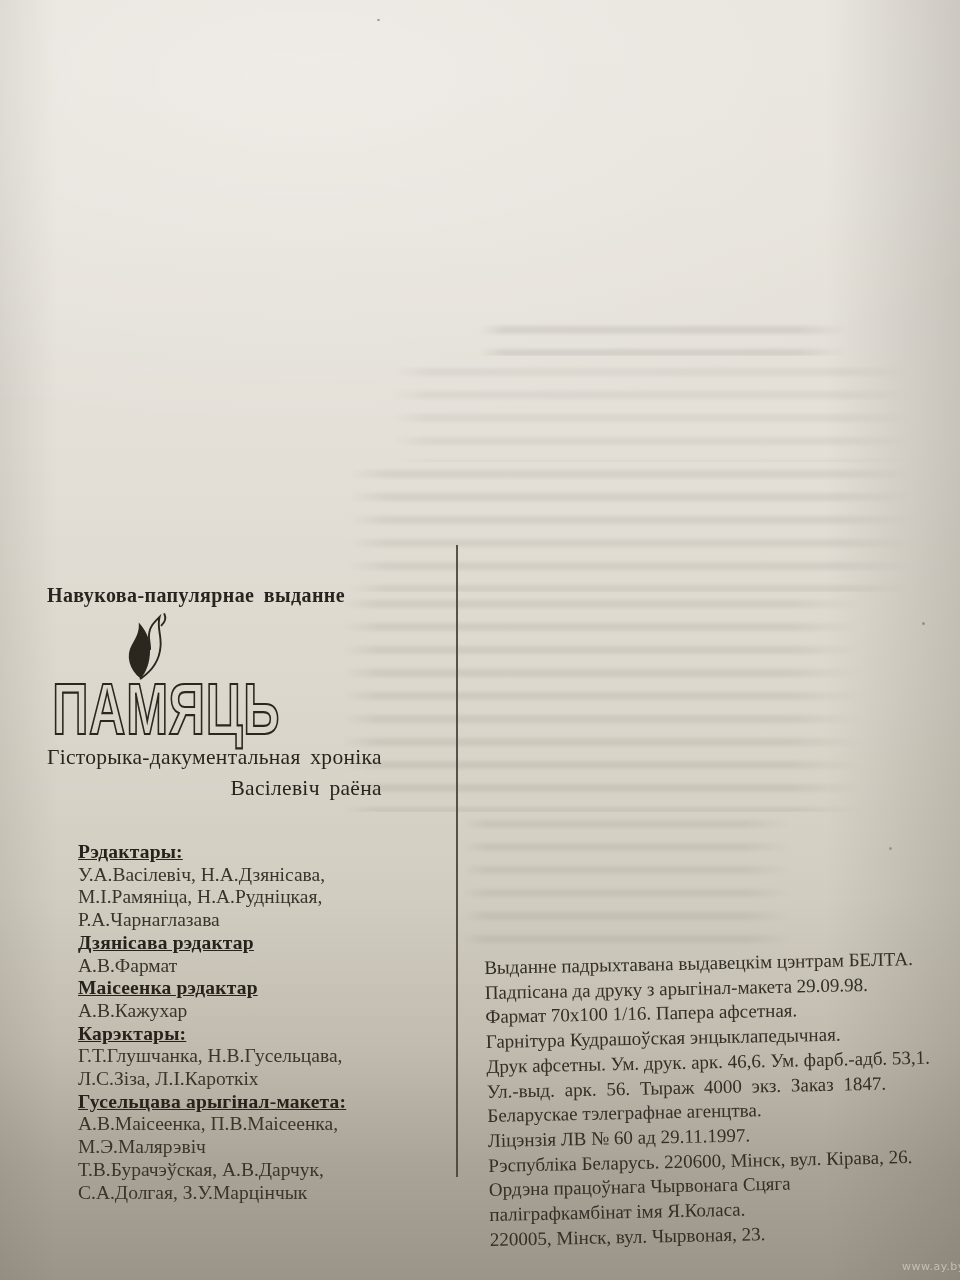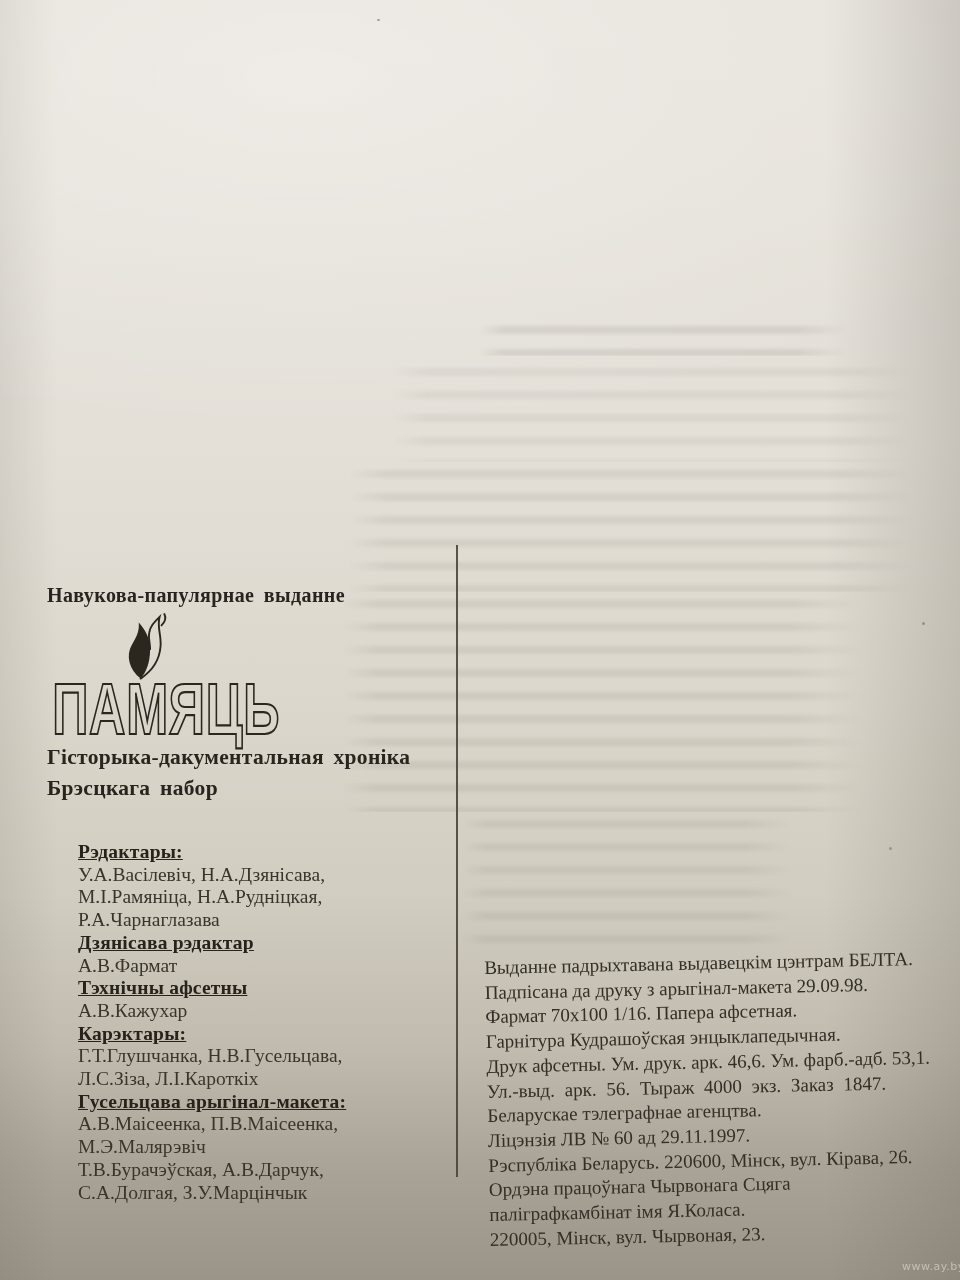--- a/index.html
+++ b/index.html
@@ -45,22 +45,22 @@
   .logo text{
     font-family:"Liberation Sans", sans-serif;
     font-weight:700;font-size:72px;letter-spacing:1px;
     fill:none;stroke:#2b261e;stroke-width:2.2px;
   }
   .logo .flame-stroke{fill:none;stroke:#2b261e;stroke-width:2px;stroke-linecap:round;}
   .logo .flame-fill{fill:#2b261e;}
 
   .title{
     position:absolute;left:47px;top:742px;
-    font-weight:700;font-size:21.5px;line-height:31px;color:#29241d;
-    letter-spacing:.3px;word-spacing:4px;white-space:nowrap;
+    font-weight:400;font-size:21.5px;line-height:31px;color:#29241d;
+    letter-spacing:.3px;word-spacing:4px;white-space:nowrap;text-align:right;
   }
 
   .credits{
     position:absolute;left:78px;top:841px;
     font-size:19.5px;line-height:22.7px;color:#3a352c;white-space:nowrap;
   }
   .credits .role{font-weight:700;color:#27221b;letter-spacing:.2px;text-decoration:underline;}
 
   .imprint{
     position:absolute;left:484px;top:956px;width:470px;
@@ -103,31 +103,31 @@
     <g transform="translate(66,4) scale(0.95)">
       <path class="flame-fill" d="M28,68 C16,58 12,44 19,32 C23,25 27,19 26,9 C33,17 38,25 38,37 C38,51 34,61 28,68 Z"></path>
       <path class="flame-stroke" d="M28,68 C40,60 48,48 49,34 C50,22 45,14 48,3 C42,9 38,13 37,20 C36,26 38,30 38,37"></path>
       <path class="flame-stroke" d="M50,12 C54,8 55,4 53,0"></path>
     </g>
     <text x="6" y="124" transform="scale(0.7,1)">ПАМЯЦЬ</text>
   </svg>
 
   <div class="title">
     <div>Гісторыка-дакументальная хроніка</div>
-    <div>Брэсцкага набор</div>
+    <div>Васілевіч раёна</div>
   </div>
 
   <div class="credits">
     <div class="role">Рэдактары:</div>
     <div class="name">У.А.Васілевіч, Н.А.Дзянісава,</div>
     <div class="name">М.І.Рамяніца, Н.А.Рудніцкая,</div>
     <div class="name">Р.А.Чарнаглазава</div>
     <div class="role">Дзянісава рэдактар</div>
     <div class="name">А.В.Фармат</div>
-    <div class="role">Тэхнічны афсетны</div>
+    <div class="role">Маісеенка рэдактар</div>
     <div class="name">А.В.Кажухар</div>
     <div class="role">Карэктары:</div>
     <div class="name">Г.Т.Глушчанка, Н.В.Гусельцава,</div>
     <div class="name">Л.С.Зіза, Л.І.Кароткіх</div>
     <div class="role">Гусельцава арыгінал-макета:</div>
     <div class="name">А.В.Маісеенка, П.В.Маісеенка,</div>
     <div class="name">М.Э.Малярэвіч</div>
     <div class="name">Т.В.Бурачэўская, А.В.Дарчук,</div>
     <div class="name">С.А.Долгая, З.У.Марцінчык</div>
   </div>

